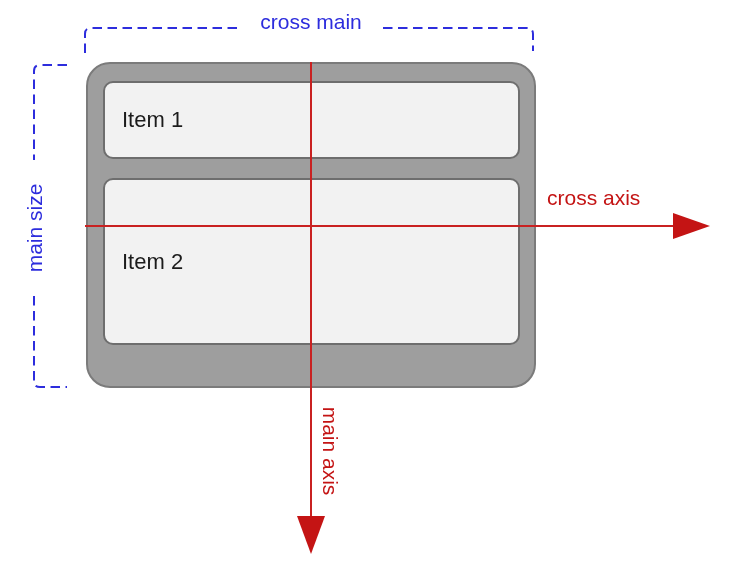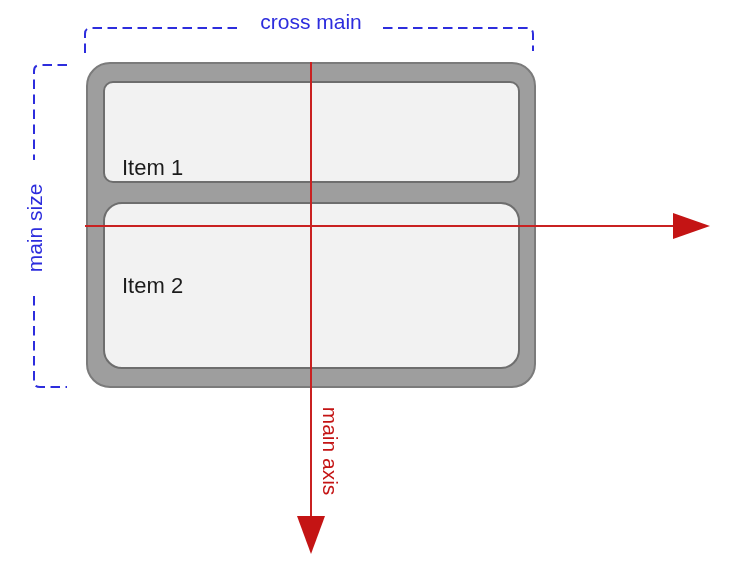--- a/index.html
+++ b/index.html
@@ -36,22 +36,22 @@
     box-sizing: border-box;
     background: #f2f2f2;
     border: 2px solid #6e6e6e;
     border-radius: 10px;
     display: flex;
     align-items: center;
     padding-left: 17px;
     font-size: 22px;
     color: #1c1c1c;
   }
-  .flex-item.item-1 { height: 102px; align-items: flex-end; }
-  .flex-item.item-2 { height: 167px; border-radius: 19px; }
+  .flex-item.item-1 { height: 78px; }
+  .flex-item.item-2 { height: 167px; }
   
   .overlay {
     position: absolute;
     left: 0;
     top: 0;
     z-index: 2;
     pointer-events: none;
   }
   
   .label {
@@ -117,16 +117,17 @@
     <g>
       <line x1="311" y1="62" x2="311" y2="518" stroke-width="2" stroke="#c92121"></line>
       <polygon points="297,516 325,516 311,554" fill="#c41414"></polygon>
     </g>
   </svg>
 
   <div class="label blue cross-size-label">cross main</div>
 
   <div class="label blue main-size-label">main size</div>
 
+  <div class="label red cross-axis-label">cross axis</div>
 
   <div class="label red main-axis-label">main axis</div>
 
 </div>
 
 </body></html>

